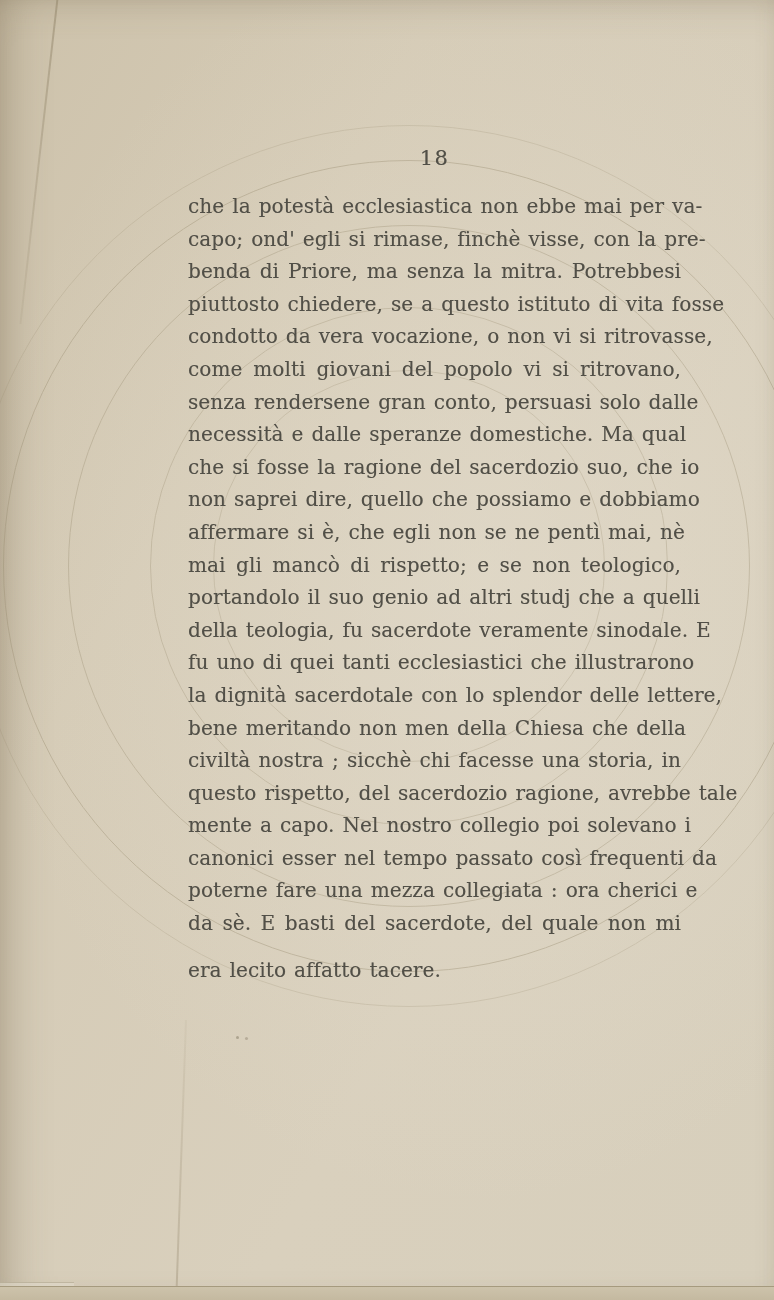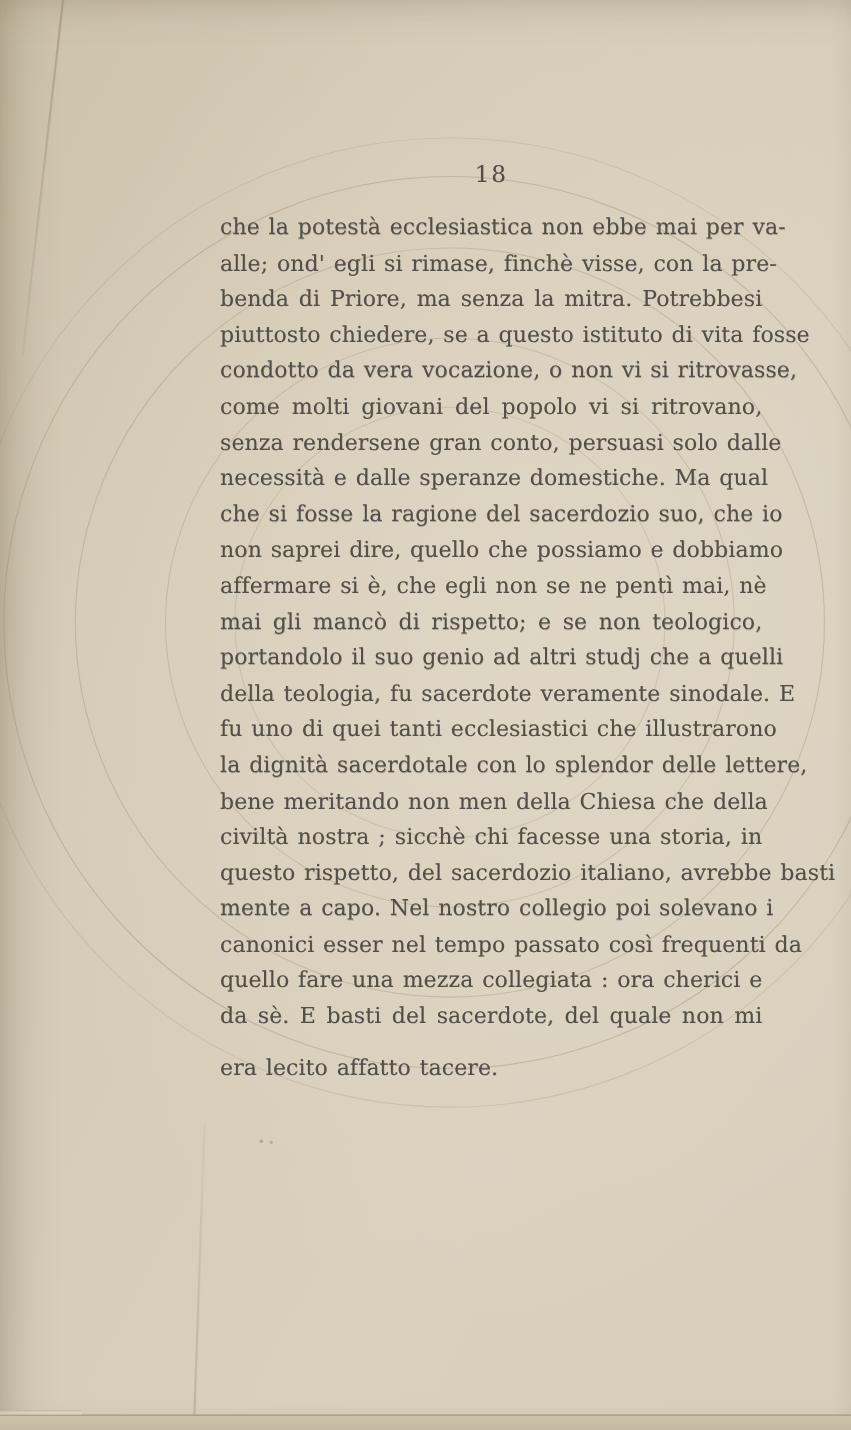--- a/index.html
+++ b/index.html
@@ -74,21 +74,21 @@
     position: absolute;
     left: 236px; top: 1036px;
     width: 3px; height: 3px;
     border-radius: 50%;
     background: rgba(120, 110, 88, 0.45);
     box-shadow: 9px 1px 0 rgba(120, 110, 88, 0.35);
   }
   
   .textblock {
     position: absolute;
-    left: 200px; top: 146px;
+    left: 188px; top: 146px;
     width: 493px;
     color: var(--ink, #514f47);
   }
   .pagenum {
     height: 24px;
     margin-bottom: 20px;
     font-size: 21px;
     line-height: 24px;
     letter-spacing: 1.5px;
     text-align: center;
@@ -121,38 +121,38 @@
   <div class="emboss c5"></div>
 
   <div class="crease-top"></div>
   <div class="crease-bottom"></div>
   <div class="speckle"></div>
   <div class="bottom-edge"></div>
 
   <div class="textblock">
     <div class="pagenum">18</div>
     <div class="line">che la potestà ecclesiastica non ebbe mai per va-</div>
-    <div class="line">alle; ond' egli si rimase, finchè visse, con la pre-</div>
+    <div class="line">capo; ond' egli si rimase, finchè visse, con la pre-</div>
     <div class="line">benda di Priore, ma senza la mitra. Potrebbesi</div>
     <div class="line">piuttosto chiedere, se a questo istituto di vita fosse</div>
     <div class="line">condotto da vera vocazione, o non vi si ritrovasse,</div>
     <div class="line">come molti giovani del popolo vi si ritrovano,</div>
     <div class="line">senza rendersene gran conto, persuasi solo dalle</div>
     <div class="line">necessità e dalle speranze domestiche. Ma qual</div>
     <div class="line">che si fosse la ragione del sacerdozio suo, che io</div>
     <div class="line">non saprei dire, quello che possiamo e dobbiamo</div>
     <div class="line">affermare si è, che egli non se ne pentì mai, nè</div>
     <div class="line">mai gli mancò di rispetto; e se non teologico,</div>
     <div class="line">portandolo il suo genio ad altri studj che a quelli</div>
     <div class="line">della teologia, fu sacerdote veramente sinodale. E</div>
     <div class="line">fu uno di quei tanti ecclesiastici che illustrarono</div>
     <div class="line">la dignità sacerdotale con lo splendor delle lettere,</div>
     <div class="line">bene meritando non men della Chiesa che della</div>
     <div class="line">civiltà nostra ; sicchè chi facesse una storia, in</div>
-    <div class="line">questo rispetto, del sacerdozio italiano, avrebbe basti</div>
+    <div class="line">questo rispetto, del sacerdozio ragione, avrebbe tale</div>
     <div class="line">mente a capo. Nel nostro collegio poi solevano i</div>
     <div class="line">canonici esser nel tempo passato così frequenti da</div>
-    <div class="line">quello fare una mezza collegiata : ora cherici e</div>
+    <div class="line">poterne fare una mezza collegiata : ora cherici e</div>
     <div class="line">da sè. E basti del sacerdote, del quale non mi</div>
     <div class="line line-last">era lecito affatto tacere.</div>
   </div>
 
 </div>
 
 </body></html>

